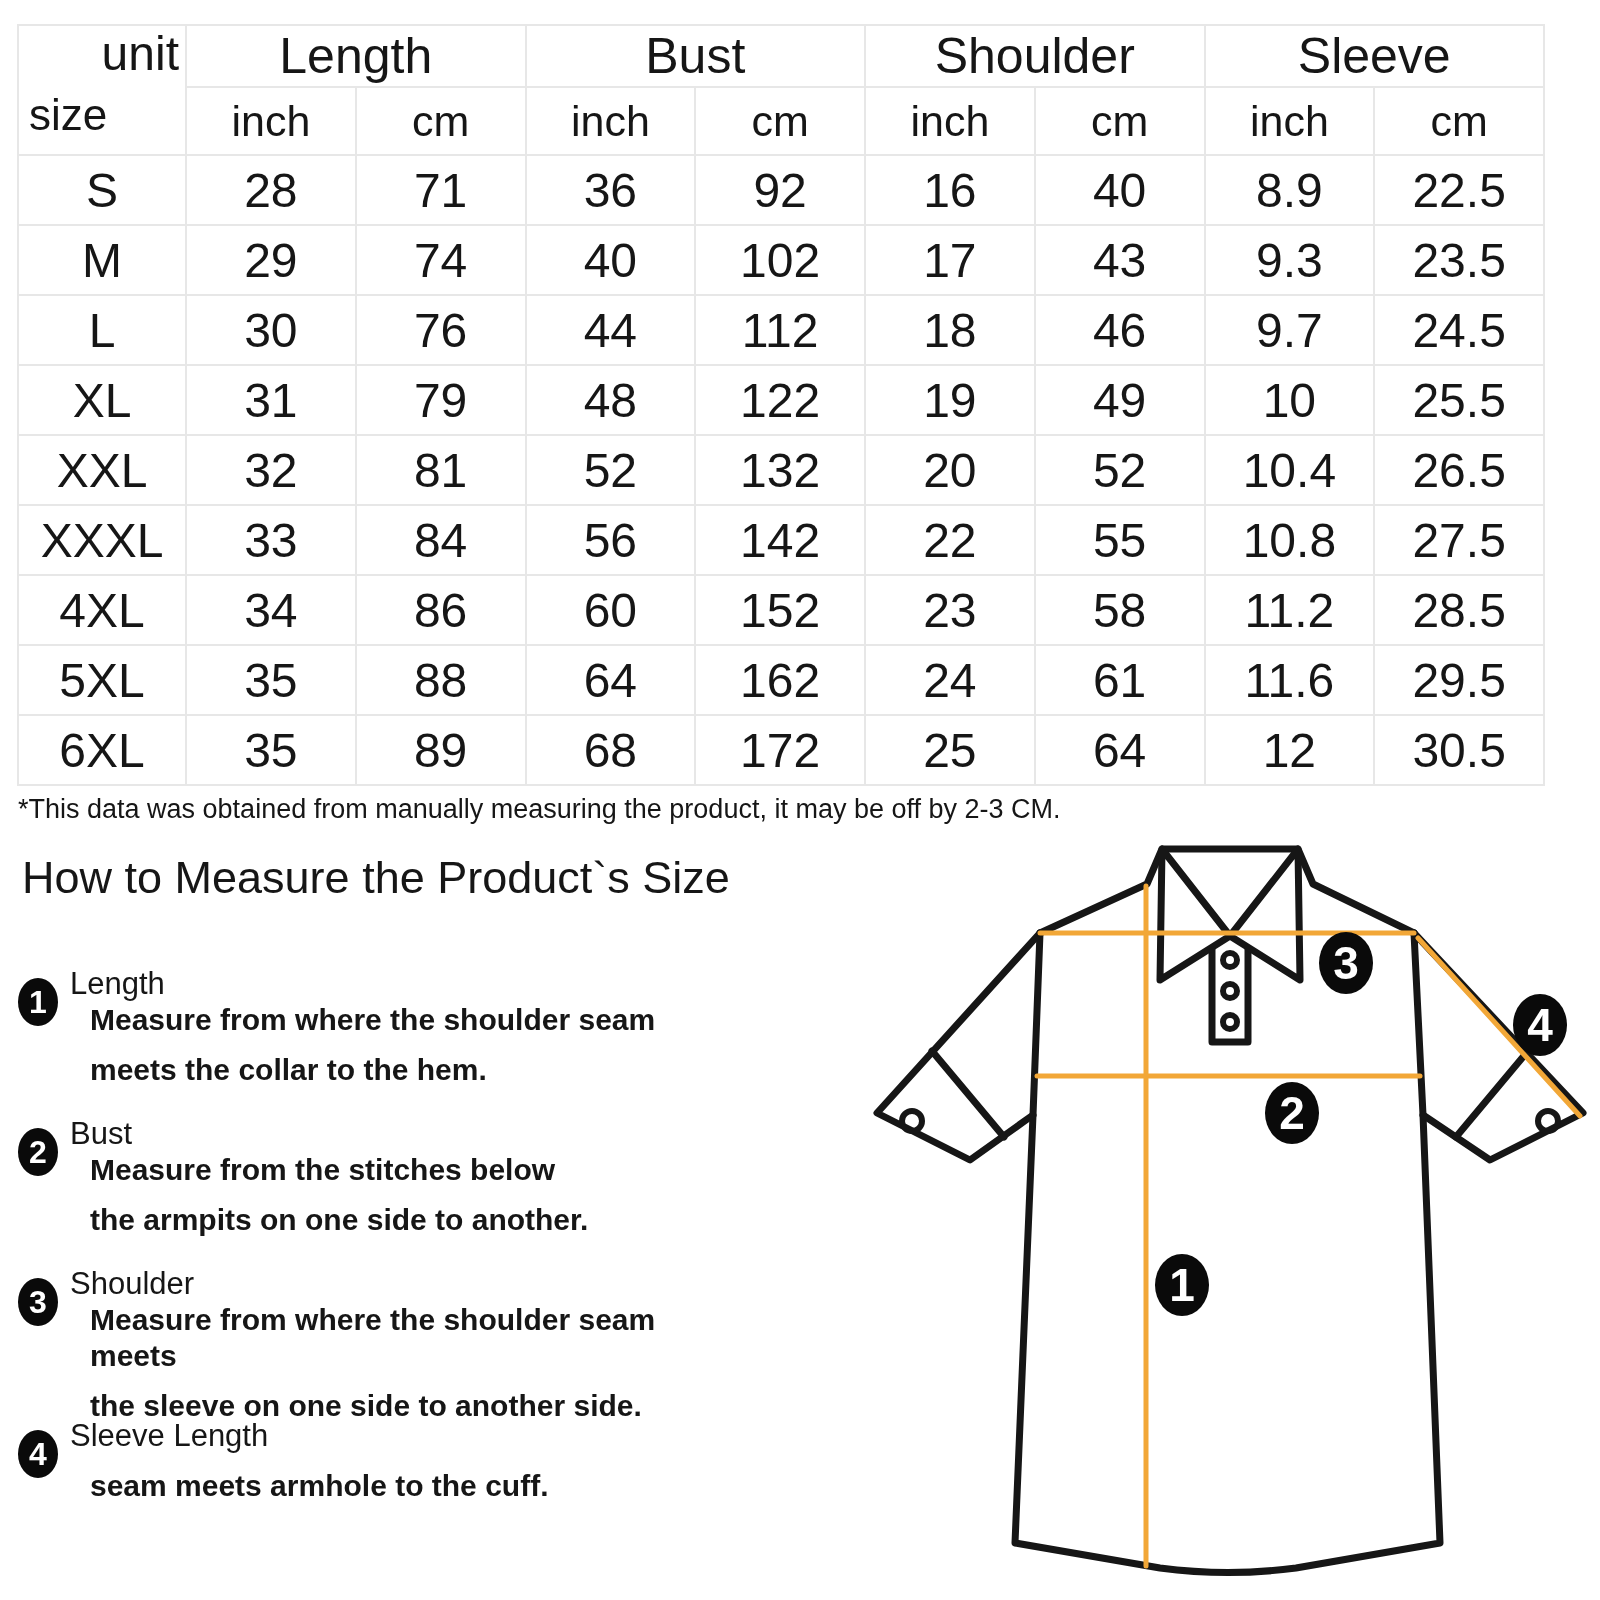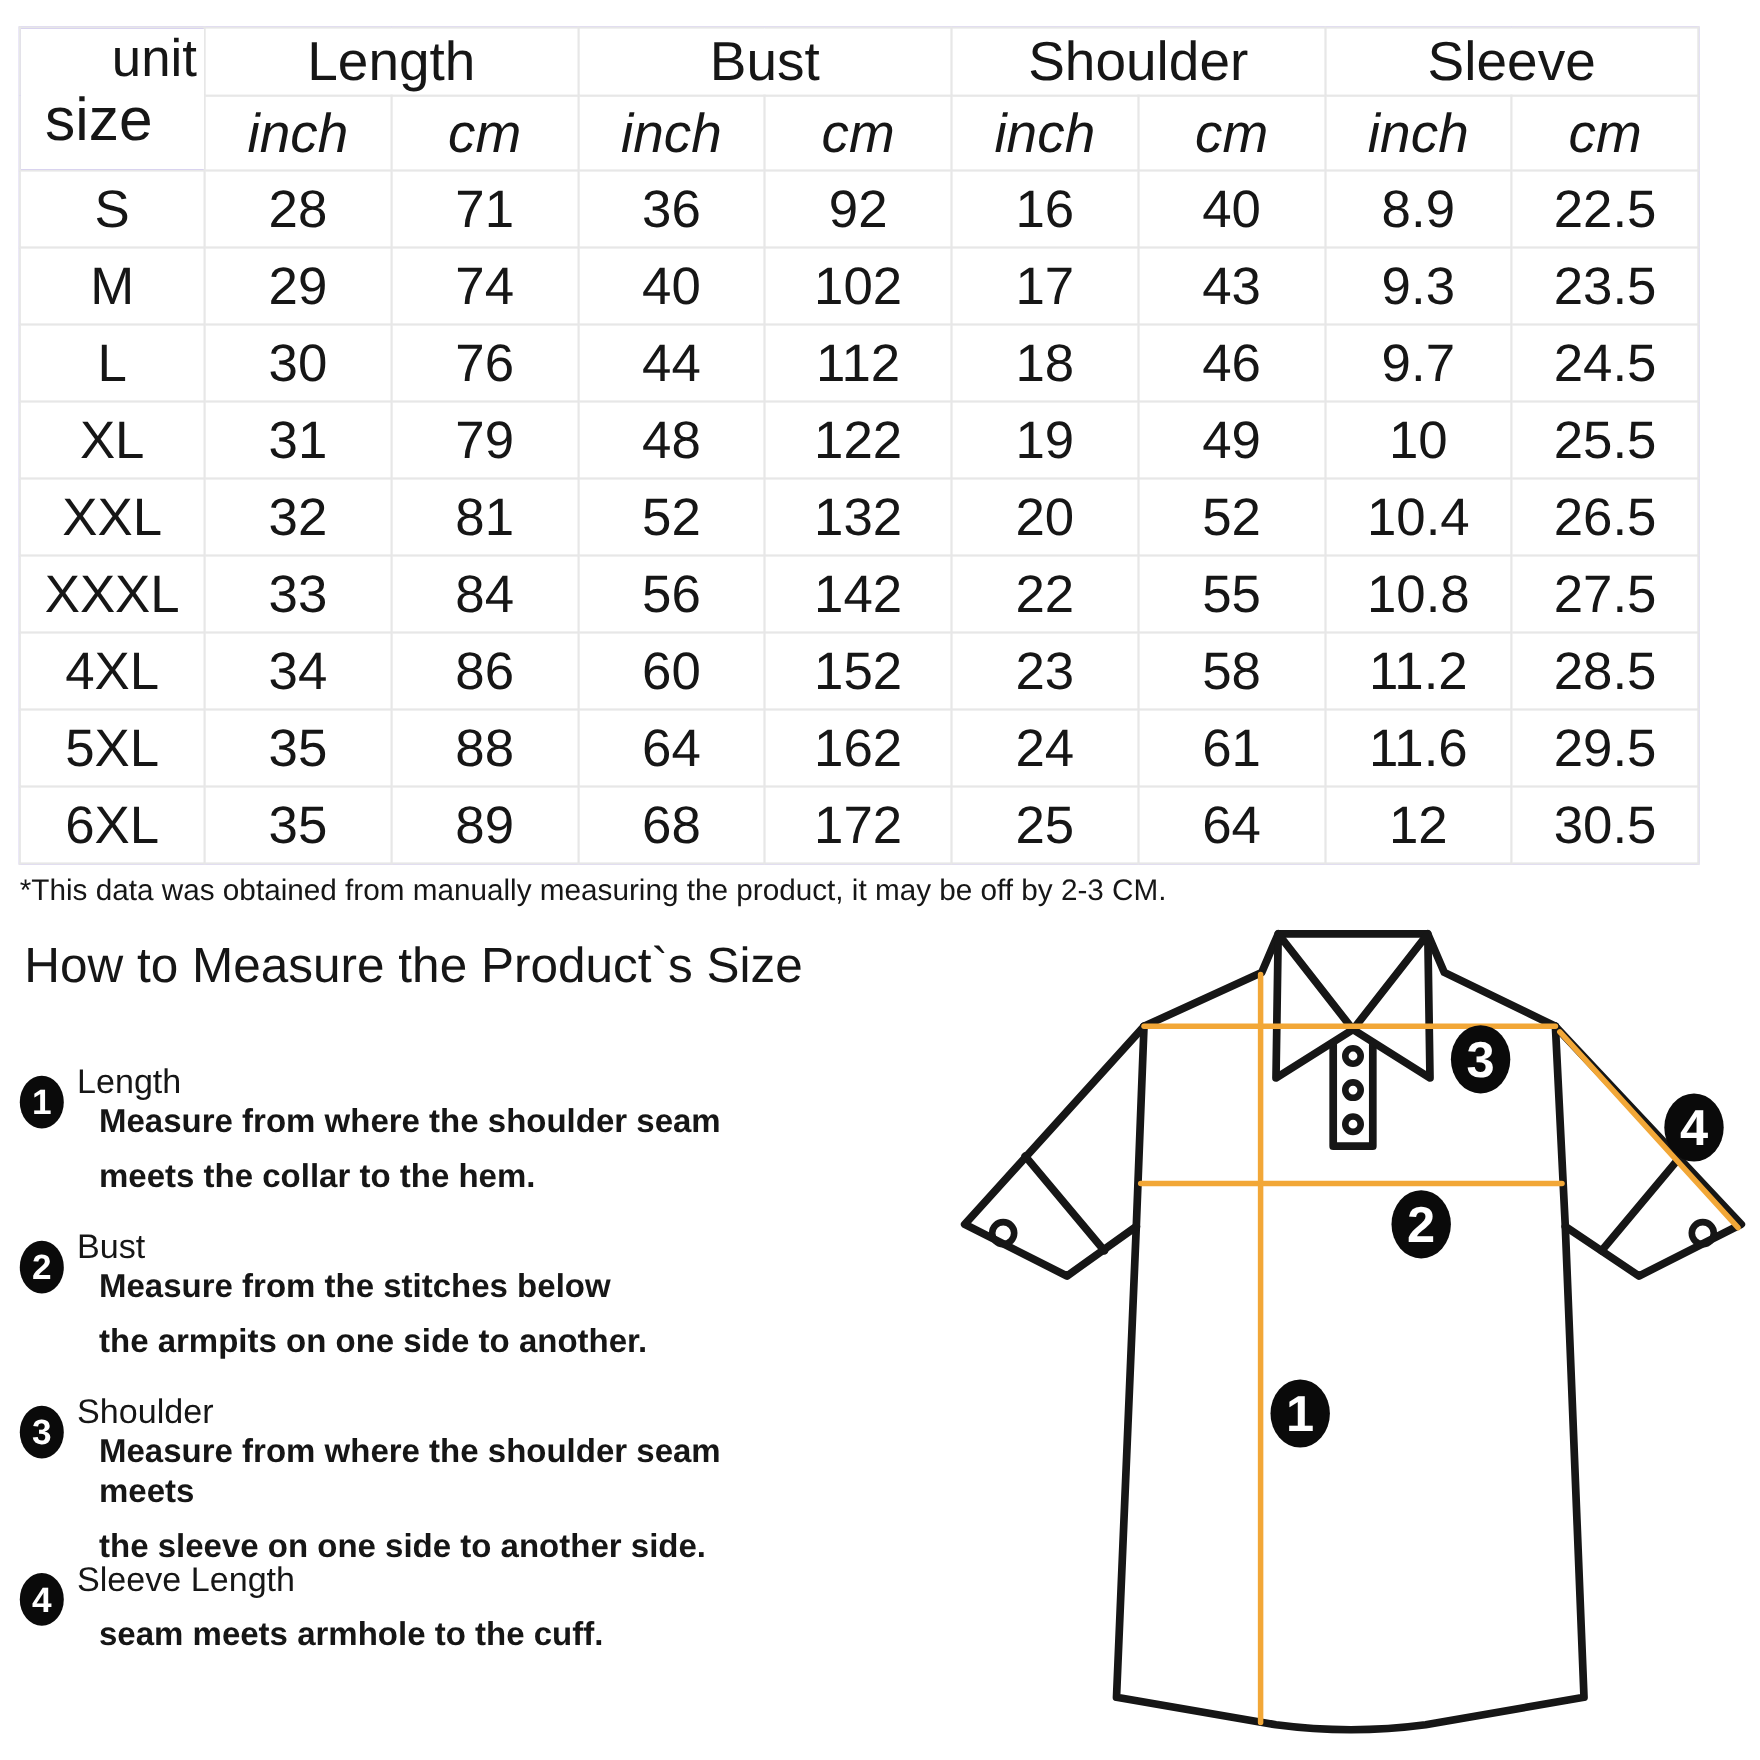--- a/index.html
+++ b/index.html
@@ -6,27 +6,27 @@
   html,body { width:1600px; height:1600px; background:#ffffff; overflow:hidden;
               font-family:"Liberation Sans", sans-serif; color:#161616; }
   .stage { position:relative; width:1600px; height:1600px; background:#fff; }
 
   
   table.size-table { position:absolute; left:17px; top:24px; width:1528px;
                      border-collapse:collapse; table-layout:fixed; background:#c4b5fd; }
   table.size-table td { border:2px solid #e7e7e7; text-align:center; vertical-align:middle;
                         font-size:48px; background:#fff; white-space:nowrap; }
   tr.r-group td { height:62px; font-size:50px; }
-  tr.r-sub td   { height:68px; font-size:50px;font-style:italic; }
+  tr.r-sub td   { height:68px; font-size:43px; }
   tr.r-data td  { height:70px; }
   td.corner { position:relative; width:168px;
               background-image:linear-gradient(to bottom right,
                  rgba(0,0,0,0) 49.3%, #d9d9d9 49.3%, #d9d9d9 50.7%, rgba(0,0,0,0) 50.7%); }
   td.corner .c-top    { position:absolute; top:0px;  right:6px;  font-size:48px; }
-  td.corner .c-bottom { position:absolute; bottom:14px; left:22px; font-size:55px; }
+  td.corner .c-bottom { position:absolute; bottom:14px; left:10px; font-size:44px; }
 
   
   .footnote { position:absolute; left:18px; top:794px; font-size:27px; letter-spacing:0px; }
 
   
   .guide-heading { position:absolute; left:22px; top:852px; font-size:45px; }
   .g-item  { position:absolute; left:18px; width:720px; }
   .g-badge { position:absolute; left:0px; top:12px; width:40px; height:48px;
              background:#0a0a0a; border-radius:50%; color:#fff; font-size:32px;
              font-weight:bold; display:flex; align-items:center; justify-content:center; }

